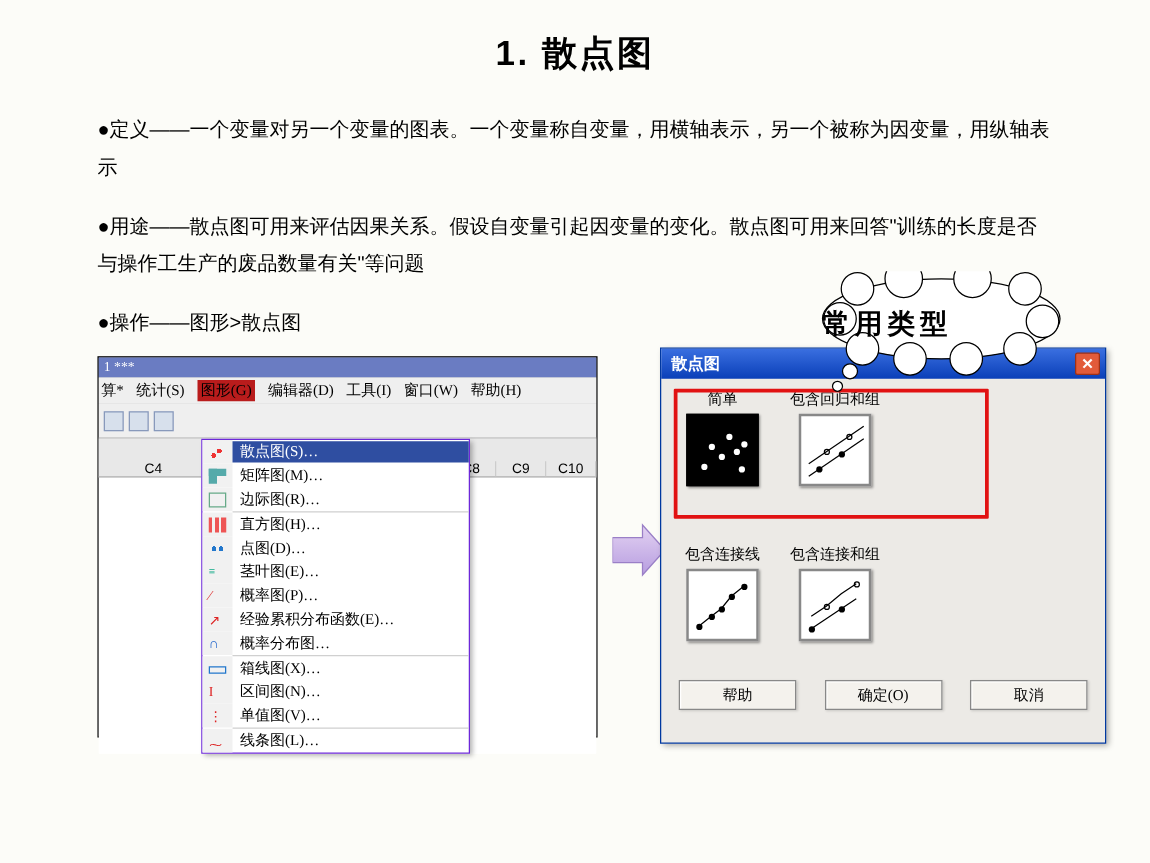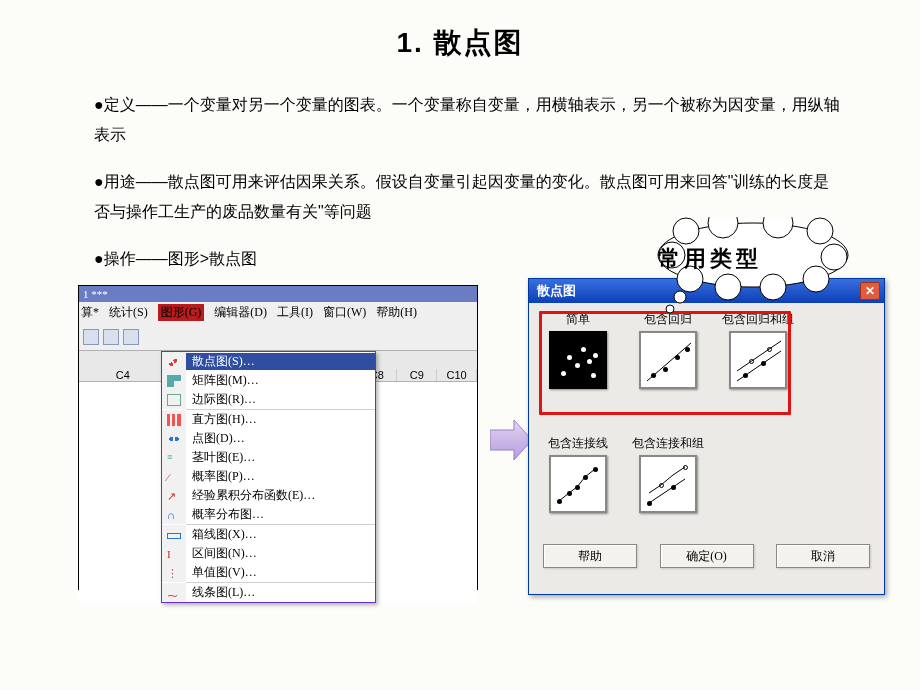--- a/index.html
+++ b/index.html
@@ -18,21 +18,21 @@
     font-size: 28px;
     font-weight: bold;
     margin-top: 24px;
     letter-spacing: 2px;
   }
   .bullets {
     margin: 28px 78px 0 78px;
     font-size: 16px;
     line-height: 1.85;
   }
-  .bullets p { margin: 0 0 18px 16px; }
+  .bullets p { margin: 0 0 18px 0; }
 
   
   .left-shot {
     position: absolute;
     left: 78px;
     top: 285px;
     width: 400px;
     height: 305px;
     border: 1px solid #000;
     background: #bdbdbd;
@@ -348,32 +348,20 @@
         <div class="thumb-col">
           <div class="thumb-lbl">简单</div>
           <div class="thumb sel">
             <span class="dot" style="left:10px;top:38px"></span>
               <span class="dot" style="left:16px;top:22px"></span>
             <span class="dot" style="left:24px;top:30px"></span>
               <span class="dot" style="left:30px;top:14px"></span>
             <span class="dot" style="left:36px;top:26px"></span>
               <span class="dot" style="left:42px;top:20px"></span>
             <span class="dot" style="left:40px;top:40px"></span>
-          </div>
-        </div>
-        <div class="thumb-col">
-          <div class="thumb-lbl">包含回归</div>
-          <div class="thumb">
-            <svg class="lnsvg" width="58" height="58">
-                <line x1="6" y1="48" x2="50" y2="10" stroke="#000"></line>
-              </svg>
-            <span class="dot" style="left:10px;top:40px"></span>
-              <span class="dot" style="left:22px;top:34px"></span>
-            <span class="dot" style="left:34px;top:22px"></span>
-              <span class="dot" style="left:44px;top:14px"></span>
           </div>
         </div>
         <div class="thumb-col">
           <div class="thumb-lbl">包含回归和组</div>
           <div class="thumb">
             <svg class="lnsvg" width="58" height="58">
               <line x1="6" y1="48" x2="50" y2="18" stroke="#000"></line>
               <line x1="6" y1="38" x2="50" y2="8" stroke="#000"></line>
             </svg>
             <span class="dot" style="left:12px;top:40px"></span>

